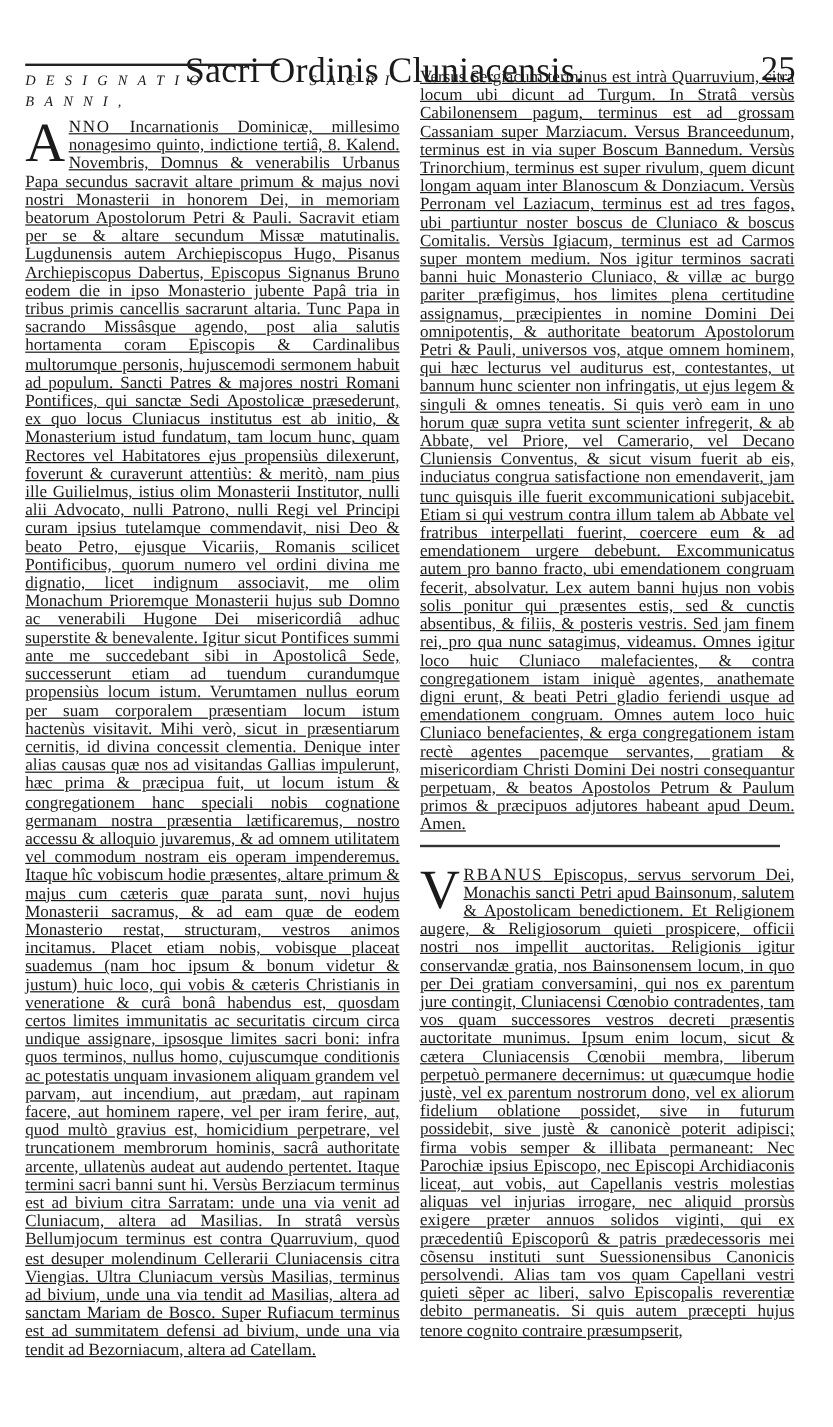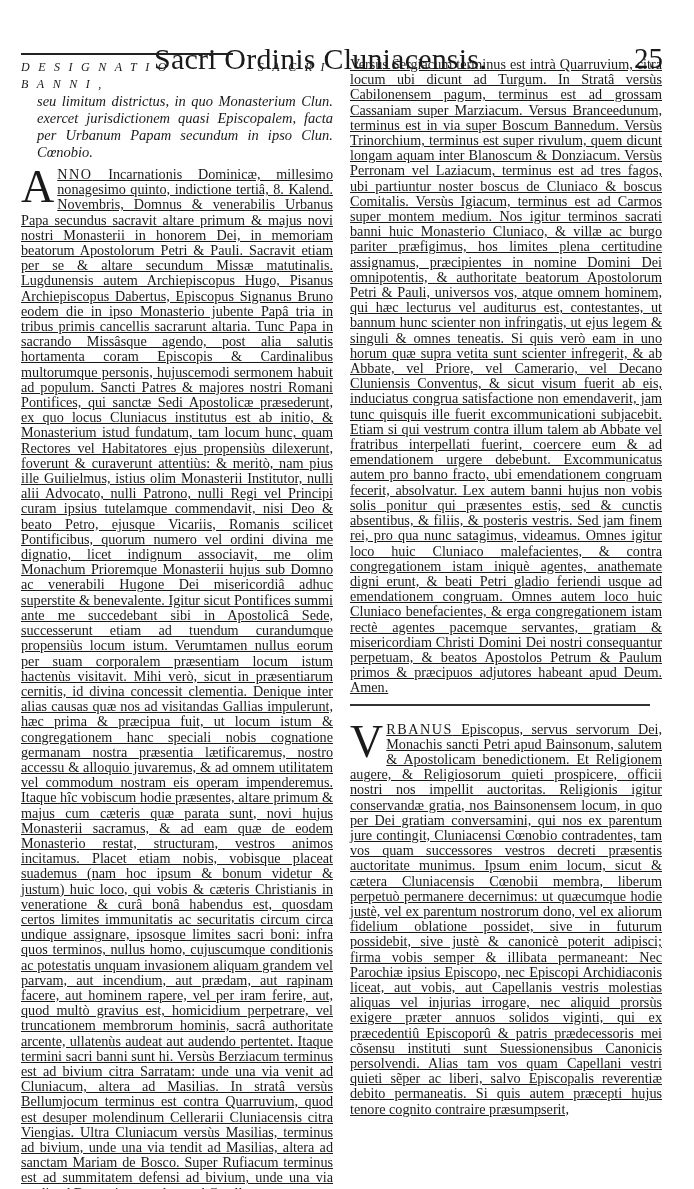--- a/index.html
+++ b/index.html
@@ -48,21 +48,20 @@
 
 <div class="running-head">
   <span class="running-title">Sacri Ordinis Cluniacensis.</span>
   <span class="page-number">25</span>
 </div>
 
 <div class="col col-left">
   <div class="rule"></div>
   <div class="heading">
     <span class="caps">DESIGNATIO SACRI BANNI,</span>
-    <span class="sub">seu limitum districtus, in quo Monasterium Clun. exercet jurisdictionem quasi Episcopalem, facta per Urbanum Papam secundum in ipso Clun. Cœnobio.</span>
   </div>
   <p class="para"><span class="dropcap">A</span><span class="smallcaps">NNO</span><span> Incarnationis Dominicæ, millesimo nonagesimo quinto, indictione tertiâ, 8. Kalend. Novembris, Domnus &amp; venerabilis Urbanus Papa secundus sacravit altare primum &amp; majus novi nostri Monasterii in honorem Dei, in memoriam beatorum Apostolorum Petri &amp; Pauli. Sacravit etiam per se &amp; altare secundum Missæ matutinalis. Lugdunensis autem Archiepiscopus Hugo, Pisanus Archiepiscopus Dabertus, Episcopus Signanus Bruno eodem die in ipso Monasterio jubente Papâ tria in tribus primis cancellis sacrarunt altaria. Tunc Papa in sacrando Missâsque agendo, post alia salutis hortamenta coram Episcopis &amp; Cardinalibus multorumque personis, hujuscemodi sermonem habuit ad populum. Sancti Patres &amp; majores nostri Romani Pontifices, qui sanctæ Sedi Apostolicæ præsederunt, ex quo locus Cluniacus institutus est ab initio, &amp; Monasterium istud fundatum, tam locum hunc, quam Rectores vel Habitatores ejus propensiùs dilexerunt, foverunt &amp; curaverunt attentiùs: &amp; meritò, nam pius ille Guilielmus, istius olim Monasterii Institutor, nulli alii Advocato, nulli Patrono, nulli Regi vel Principi curam ipsius tutelamque commendavit, nisi Deo &amp; beato Petro, ejusque Vicariis, Romanis scilicet Pontificibus, quorum numero vel ordini divina me dignatio, licet indignum associavit, me olim Monachum Prioremque Monasterii hujus sub Domno ac venerabili Hugone Dei misericordiâ adhuc superstite &amp; benevalente. Igitur sicut Pontifices summi ante me succedebant sibi in Apostolicâ Sede, successerunt etiam ad tuendum curandumque propensiùs locum istum. Verumtamen nullus eorum per suam corporalem præsentiam locum istum hactenùs visitavit. Mihi verò, sicut in præsentiarum cernitis, id divina concessit clementia. Denique inter alias causas quæ nos ad visitandas Gallias impulerunt, hæc prima &amp; præcipua fuit, ut locum istum &amp; congregationem hanc speciali nobis cognatione germanam nostra præsentia lætificaremus, nostro accessu &amp; alloquio juvaremus, &amp; ad omnem utilitatem vel commodum nostram eis operam impenderemus. Itaque hîc vobiscum hodie præsentes, altare primum &amp; majus cum cæteris quæ parata sunt, novi hujus Monasterii sacramus, &amp; ad eam quæ de eodem Monasterio restat, structuram, vestros animos incitamus. Placet etiam nobis, vobisque placeat suademus (nam hoc ipsum &amp; bonum videtur &amp; justum) huic loco, qui vobis &amp; cæteris Christianis in veneratione &amp; curâ bonâ habendus est, quosdam certos limites immunitatis ac securitatis circum circa undique assignare, ipsosque limites sacri boni: infra quos terminos, nullus homo, cujuscumque conditionis ac potestatis unquam invasionem aliquam grandem vel parvam, aut incendium, aut prædam, aut rapinam facere, aut hominem rapere, vel per iram ferire, aut, quod multò gravius est, homicidium perpetrare, vel truncationem membrorum hominis, sacrâ authoritate arcente, ullatenùs audeat aut audendo pertentet. Itaque termini sacri banni sunt hi. Versùs Berziacum terminus est ad bivium citra Sarratam: unde una via venit ad Cluniacum, altera ad Masilias. In stratâ versùs Bellumjocum terminus est contra Quarruvium, quod est desuper molendinum Cellerarii Cluniacensis citra Viengias. Ultra Cluniacum versùs Masilias, terminus ad bivium, unde una via tendit ad Masilias, altera ad sanctam Mariam de Bosco. Super Rufiacum terminus est ad summitatem defensi ad bivium, unde una via tendit ad Bezorniacum, altera ad Catellam.</span></p>
 </div>
 
 <div class="col col-right">
   <p class="para">Versùs Sergiacum terminus est intrà Quarruvium, citra locum ubi dicunt ad Turgum. In Stratâ versùs Cabilonensem pagum, terminus est ad grossam Cassaniam super Marziacum. Versus Branceedunum, terminus est in via super Boscum Bannedum. Versùs Trinorchium, terminus est super rivulum, quem dicunt longam aquam inter Blanoscum &amp; Donziacum. Versùs Perronam vel Laziacum, terminus est ad tres fagos, ubi partiuntur noster boscus de Cluniaco &amp; boscus Comitalis. Versùs Igiacum, terminus est ad Carmos super montem medium. Nos igitur terminos sacrati banni huic Monasterio Cluniaco, &amp; villæ ac burgo pariter præfigimus, hos limites plena certitudine assignamus, præcipientes in nomine Domini Dei omnipotentis, &amp; authoritate beatorum Apostolorum Petri &amp; Pauli, universos vos, atque omnem hominem, qui hæc lecturus vel auditurus est, contestantes, ut bannum hunc scienter non infringatis, ut ejus legem &amp; singuli &amp; omnes teneatis. Si quis verò eam in uno horum quæ supra vetita sunt scienter infregerit, &amp; ab Abbate, vel Priore, vel Camerario, vel Decano Cluniensis Conventus, &amp; sicut visum fuerit ab eis, induciatus congrua satisfactione non emendaverit, jam tunc quisquis ille fuerit excommunicationi subjacebit. Etiam si qui vestrum contra illum talem ab Abbate vel fratribus interpellati fuerint, coercere eum &amp; ad emendationem urgere debebunt. Excommunicatus autem pro banno fracto, ubi emendationem congruam fecerit, absolvatur. Lex autem banni hujus non vobis solis ponitur qui præsentes estis, sed &amp; cunctis absentibus, &amp; filiis, &amp; posteris vestris. Sed jam finem rei, pro qua nunc satagimus, videamus. Omnes igitur loco huic Cluniaco malefacientes, &amp; contra congregationem istam iniquè agentes, anathemate digni erunt, &amp; beati Petri gladio feriendi usque ad emendationem congruam. Omnes autem loco huic Cluniaco benefacientes, &amp; erga congregationem istam rectè agentes pacemque servantes, gratiam &amp; misericordiam Christi Domini Dei nostri consequantur perpetuam, &amp; beatos Apostolos Petrum &amp; Paulum primos &amp; præcipuos adjutores habeant apud Deum. Amen.</p>
   <div class="sep-rule"></div>
   <p class="para"><span class="dropcap">V</span><span class="smallcaps">RBANUS</span><span> Episcopus, servus servorum Dei, Monachis sancti Petri apud Bainsonum, salutem &amp; Apostolicam benedictionem. Et Religionem augere, &amp; Religiosorum quieti prospicere, officii nostri nos impellit auctoritas. Religionis igitur conservandæ gratia, nos Bainsonensem locum, in quo per Dei gratiam conversamini, qui nos ex parentum jure contingit, Cluniacensi Cœnobio contradentes, tam vos quam successores vestros decreti præsentis auctoritate munimus. Ipsum enim locum, sicut &amp; cætera Cluniacensis Cœnobii membra, liberum perpetuò permanere decernimus: ut quæcumque hodie justè, vel ex parentum nostrorum dono, vel ex aliorum fidelium oblatione possidet, sive in futurum possidebit, sive justè &amp; canonicè poterit adipisci; firma vobis semper &amp; illibata permaneant: Nec Parochiæ ipsius Episcopo, nec Episcopi Archidiaconis liceat, aut vobis, aut Capellanis vestris molestias aliquas vel injurias irrogare, nec aliquid prorsùs exigere præter annuos solidos viginti, qui ex præcedentiû Episcoporû &amp; patris prædecessoris mei cõsensu instituti sunt Suessionensibus Canonicis persolvendi. Alias tam vos quam Capellani vestri quieti sẽper ac liberi, salvo Episcopalis reverentiæ debito permaneatis. Si quis autem præcepti hujus tenore cognito contraire præsumpserit,</span></p>
 
 </div>

